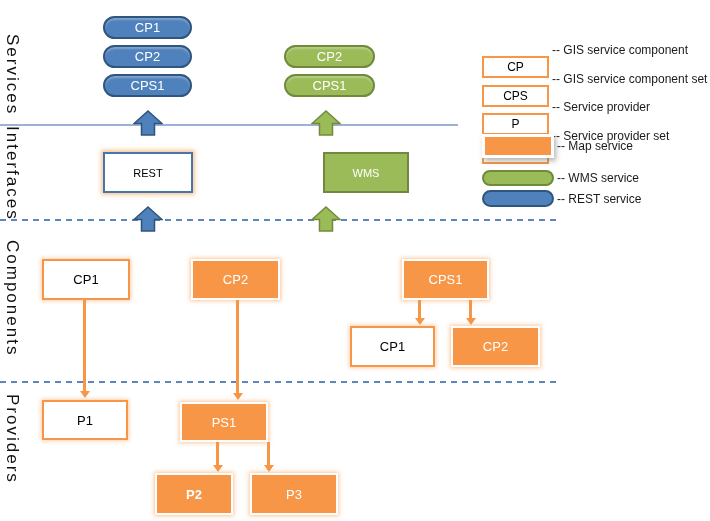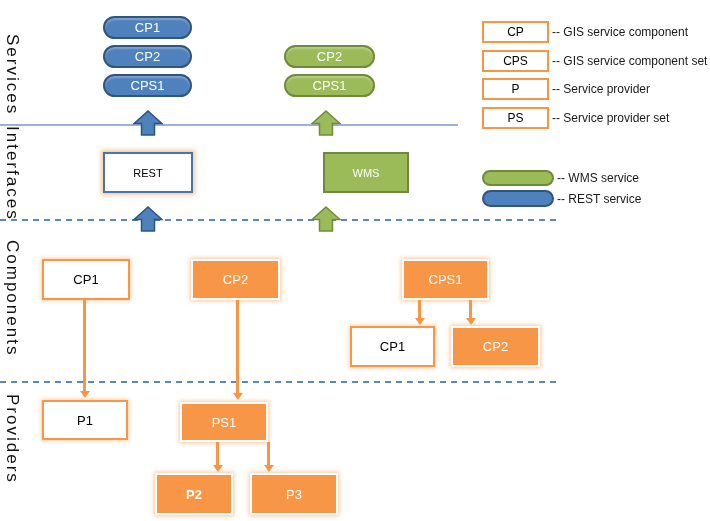--- a/index.html
+++ b/index.html
@@ -38,21 +38,21 @@
 
   
   .conn { position:absolute; width:3px; background:#f79646; }
   .conn::after { content:""; position:absolute; bottom:-7px; left:50%; transform:translateX(-50%);
     width:0; height:0; border-left:5px solid transparent; border-right:5px solid transparent;
     border-top:7px solid #f79646; }
 
   
   .legend-row { position:absolute; left:482px; display:flex; align-items:center; }
   .legend-swatch-box { width:67px; height:22px; border:2px solid #f79646; background:#fff;
-    display:flex; align-items:center; justify-content:center; font-size:12px; color:#000; }
+    display:flex; align-items:center; justify-content:center; font-size:12px; color:#000;margin-top:35px; }
   .legend-map-card { background:#fff; padding:3px; box-shadow:2px 3px 5px rgba(110,110,110,.5); }
   .legend-map-fill { width:66px; height:18px; background:#f79646; }
   .legend-pill { width:72px; border-radius:9px; }
   .legend-pill.green { height:16px; background:#9bbb59; border:2px solid #6f8b3a; }
   .legend-pill.blue  { height:17px; background:#4f81bd; border:2px solid #30567e; }
   .legend-desc { margin-left:3px; font-size:12px; color:#1a1a1a; white-space:nowrap; }
 </style>
 </head>
 <body>
 
@@ -132,20 +132,26 @@
     <span class="legend-desc">-- GIS service component set</span>
   </div>
   <div class="legend-row" style="top:78px;">
     <div class="legend-swatch-box">P</div>
     <span class="legend-desc">-- Service provider</span>
   </div>
   <div class="legend-row" style="top:107px;">
     <div class="legend-swatch-box">PS</div>
     <span class="legend-desc">-- Service provider set</span>
   </div>
+  <div class="legend-row" style="top:134px;">
+    <div class="legend-map-card">
+      <div class="legend-map-fill"></div>
+    </div>
+    <span class="legend-desc">-- Map service</span>
+  </div>
   <div class="legend-row" style="top:170px;">
     <div class="legend-pill green"></div>
     <span class="legend-desc">-- WMS service</span>
   </div>
   <div class="legend-row" style="top:190px;">
     <div class="legend-pill blue"></div>
     <span class="legend-desc">-- REST service</span>
   </div>
 
 </div>

